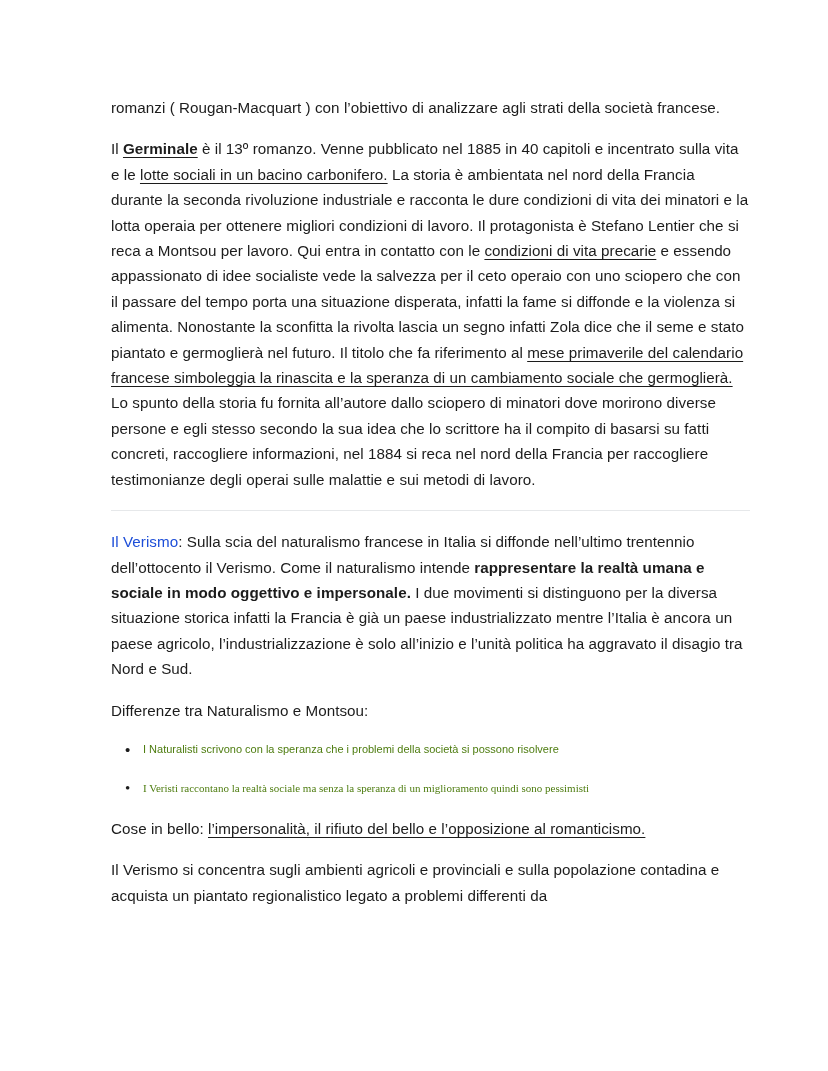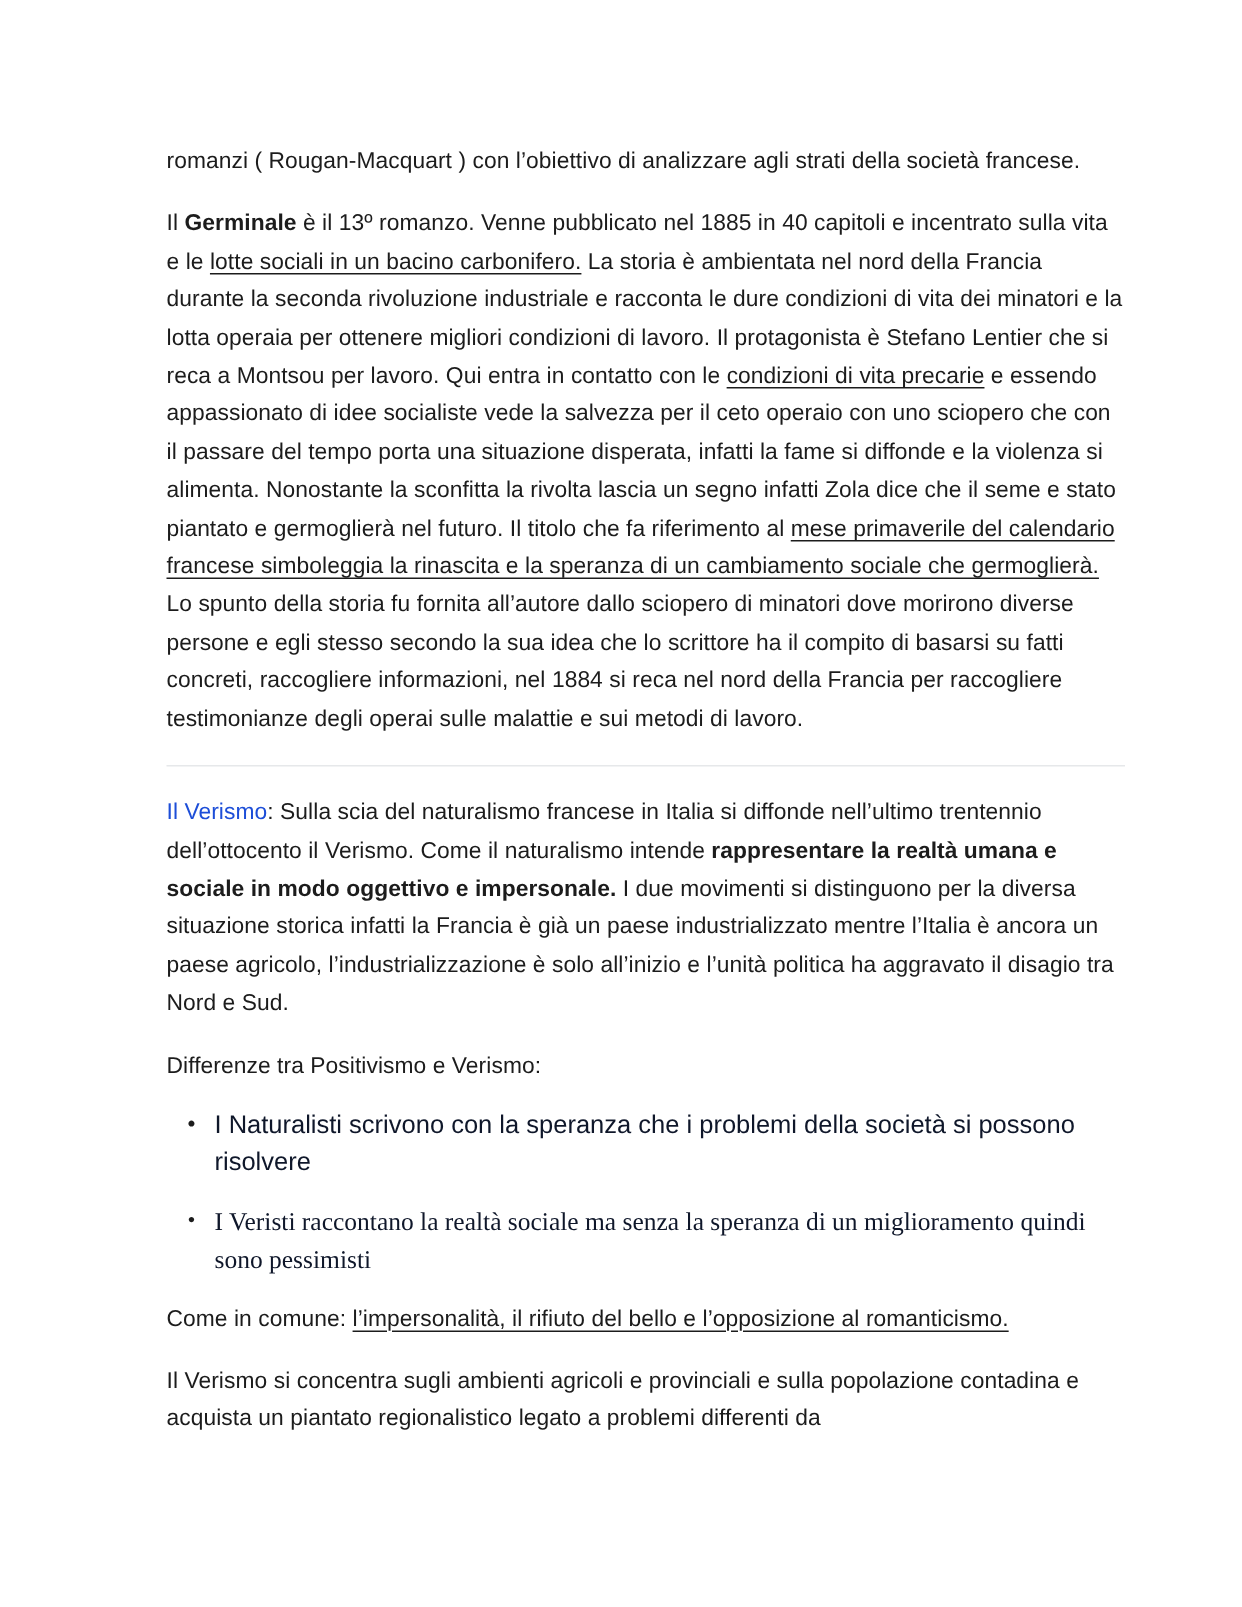--- a/index.html
+++ b/index.html
@@ -43,20 +43,21 @@
   .u {
     text-decoration: underline;
     text-underline-offset: 2.5px;
     text-decoration-thickness: 1px;
   }
   .b {
     font-weight: bold;
   }
   .bu {
     font-weight: bold;
+    text-decoration: underline;
     text-underline-offset: 2.5px;
     text-decoration-thickness: 1.4px;
     margin-top: 35px;
   }
   .iu {
     text-decoration: underline;
     text-underline-offset: 2.5px;
     text-decoration-thickness: 1px;
     margin-top: 38px;
   }
@@ -69,23 +70,23 @@
     margin: 18px 0 18px 0;
     width: 100%;
   }
   ul.bullets {
     margin: 4px 0 14px 0;
     padding-left: 32px;
     list-style: none;
   }
   ul.bullets li {
     position: relative;
-    font-size: 17px;
+    font-size: 11px;
     line-height: 25.4px;
-    color: #0f172a;
+    color: #4d7c0f;
     margin-bottom: 14px;
     padding-left: 0;
   }
   ul.bullets li:last-child {
     margin-bottom: 0;
     font-family: Liberation Serif, serif;
   }
   ul.bullets li::before {
     content: "\2022";
     position: absolute;
@@ -126,34 +127,34 @@
       <span>Il </span><span class="bu">Germinale</span><span> è il 13º romanzo. Venne pubblicato nel 1885 in 40 capitoli e incentrato sulla vita e le </span><span class="u">lotte sociali in un bacino carbonifero.</span><span> La storia è ambientata nel nord della Francia durante la seconda rivoluzione industriale e racconta le dure condizioni di vita dei minatori e la lotta operaia per ottenere migliori condizioni di lavoro. Il protagonista è Stefano Lentier che si reca a Montsou per lavoro. Qui entra in contatto con le </span><span class="u">condizioni di vita precarie</span><span> e essendo appassionato di idee socialiste vede la salvezza per il ceto operaio con uno sciopero che con il passare del tempo porta una situazione disperata, infatti la fame si diffonde e la violenza si alimenta. Nonostante la sconfitta la rivolta lascia un segno infatti Zola dice che il seme e stato piantato e germoglierà nel futuro. Il titolo che fa riferimento al </span><span class="u">mese primaverile del calendario francese simboleggia la rinascita e la speranza di un cambiamento sociale che germoglierà.</span><span> Lo spunto della storia fu fornita all’autore dallo sciopero di minatori dove morirono diverse persone e egli stesso secondo la sua idea che lo scrittore ha il compito di basarsi su fatti concreti, raccogliere informazioni, nel 1884 si reca nel nord della Francia per raccogliere testimonianze degli operai sulle malattie e sui metodi di lavoro.</span>
     </p>
 
     <hr class="rule">
 
     <p class="para">
       <span class="accent">Il Verismo</span><span>: Sulla scia del naturalismo francese in Italia si diffonde nell’ultimo trentennio dell’ottocento il Verismo. Come il naturalismo intende </span><span class="b">rappresentare la realtà umana e sociale in modo oggettivo e impersonale.</span><span> I due movimenti si distinguono per la diversa situazione storica infatti la Francia è già un paese industrializzato mentre l’Italia è ancora un paese agricolo, l’industrializzazione è solo all’inizio e l’unità politica ha aggravato il disagio tra Nord e Sud.</span>
     </p>
 
     <p class="para tight">
-      <span>Differenze tra Positivismo e Verismo:</span>
+      <span>Differenze tra Naturalismo e Montsou:</span>
     </p>
 
     <ul class="bullets">
       <li>
         <span>I Naturalisti scrivono con la speranza che i problemi della società si possono risolvere</span>
       </li>
       <li>
         <span>I Veristi raccontano la realtà sociale ma senza la speranza di un miglioramento quindi sono pessimisti</span>
       </li>
     </ul>
 
     <p class="para">
-      <span>Come in comune: </span><span class="iu">l’impersonalità, il rifiuto del bello e l’opposizione al romanticismo.</span>
+      <span>Cose in bello: </span><span class="iu">l’impersonalità, il rifiuto del bello e l’opposizione al romanticismo.</span>
     </p>
 
     <p class="para">
       <span>Il Verismo si concentra sugli ambienti agricoli e provinciali e sulla popolazione contadina e acquista un piantato regionalistico legato a problemi differenti da</span>
     </p>
 
   </div>
 
 
 </div>

